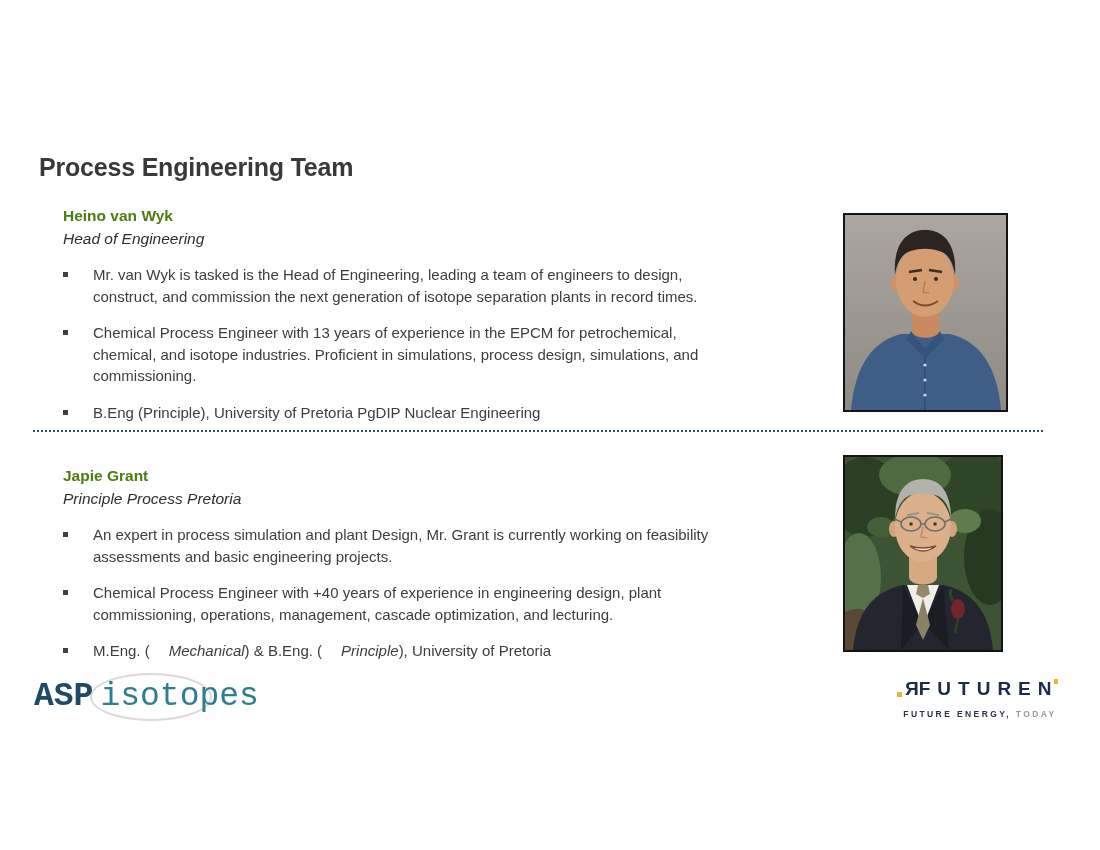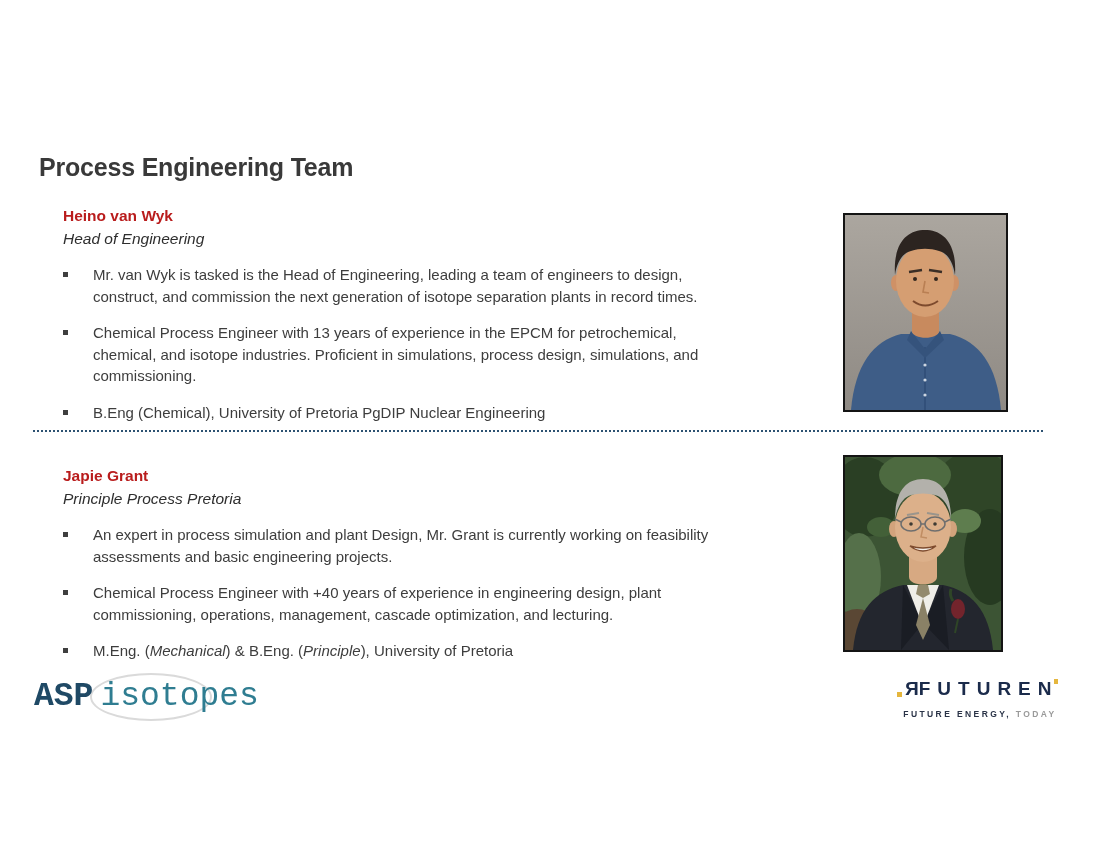--- a/index.html
+++ b/index.html
@@ -28,21 +28,21 @@
     position: absolute;
     left: 63px;
     width: 760px;
   }
   .member-1 { top: 204px; }
   .member-2 { top: 464px; }
 
   .m-name {
     font-size: 15.5px;
     font-weight: 700;
-    color: #b91c1c;
+    color: #4d7c0f;
     line-height: 23px;
   }
   .m-role {
     font-size: 15.5px;
     font-style: italic;
     color: #2e2e2e;
     line-height: 23px;
   }
   .bullets { margin-top: 14px; }
   .bullet-row {
@@ -57,21 +57,21 @@
     background: #3f3f3f;
     margin-top: 8px;
     margin-right: 25px;
   }
   .btext {
     font-size: 15px;
     line-height: 21.5px;
     color: #3d3d3d;
     white-space: pre-line;
   }
-  .it { font-style: italic; }
+  .it { font-style: italic; margin-left: 19px; }
 
   .divider {
     position: absolute;
     left: 33px;
     top: 430px;
     width: 1012px;
     height: 2px;
     background: repeating-linear-gradient(90deg, #2d5272 0 2px, transparent 2px 4px);
   }
 
@@ -171,21 +171,21 @@
 construct, and commission the next generation of isotope separation plants in record times.</span>
       </div>
       <div class="bullet-row">
         <span class="marker"></span>
         <span class="btext">Chemical Process Engineer with 13 years of experience in the EPCM for petrochemical,
 chemical, and isotope industries. Proficient in simulations, process design, simulations, and
 commissioning.</span>
       </div>
       <div class="bullet-row">
         <span class="marker"></span>
-        <span class="btext">B.Eng (Chemical), University of Pretoria PgDIP Nuclear Engineering</span>
+        <span class="btext">B.Eng (Principle), University of Pretoria PgDIP Nuclear Engineering</span>
       </div>
     </div>
   </section>
 
   <div class="divider"></div>
 
   <section class="member member-2">
     <div class="m-name">Japie Grant</div>
     <div class="m-role">Principle Process Pretoria</div>
     <div class="bullets">

